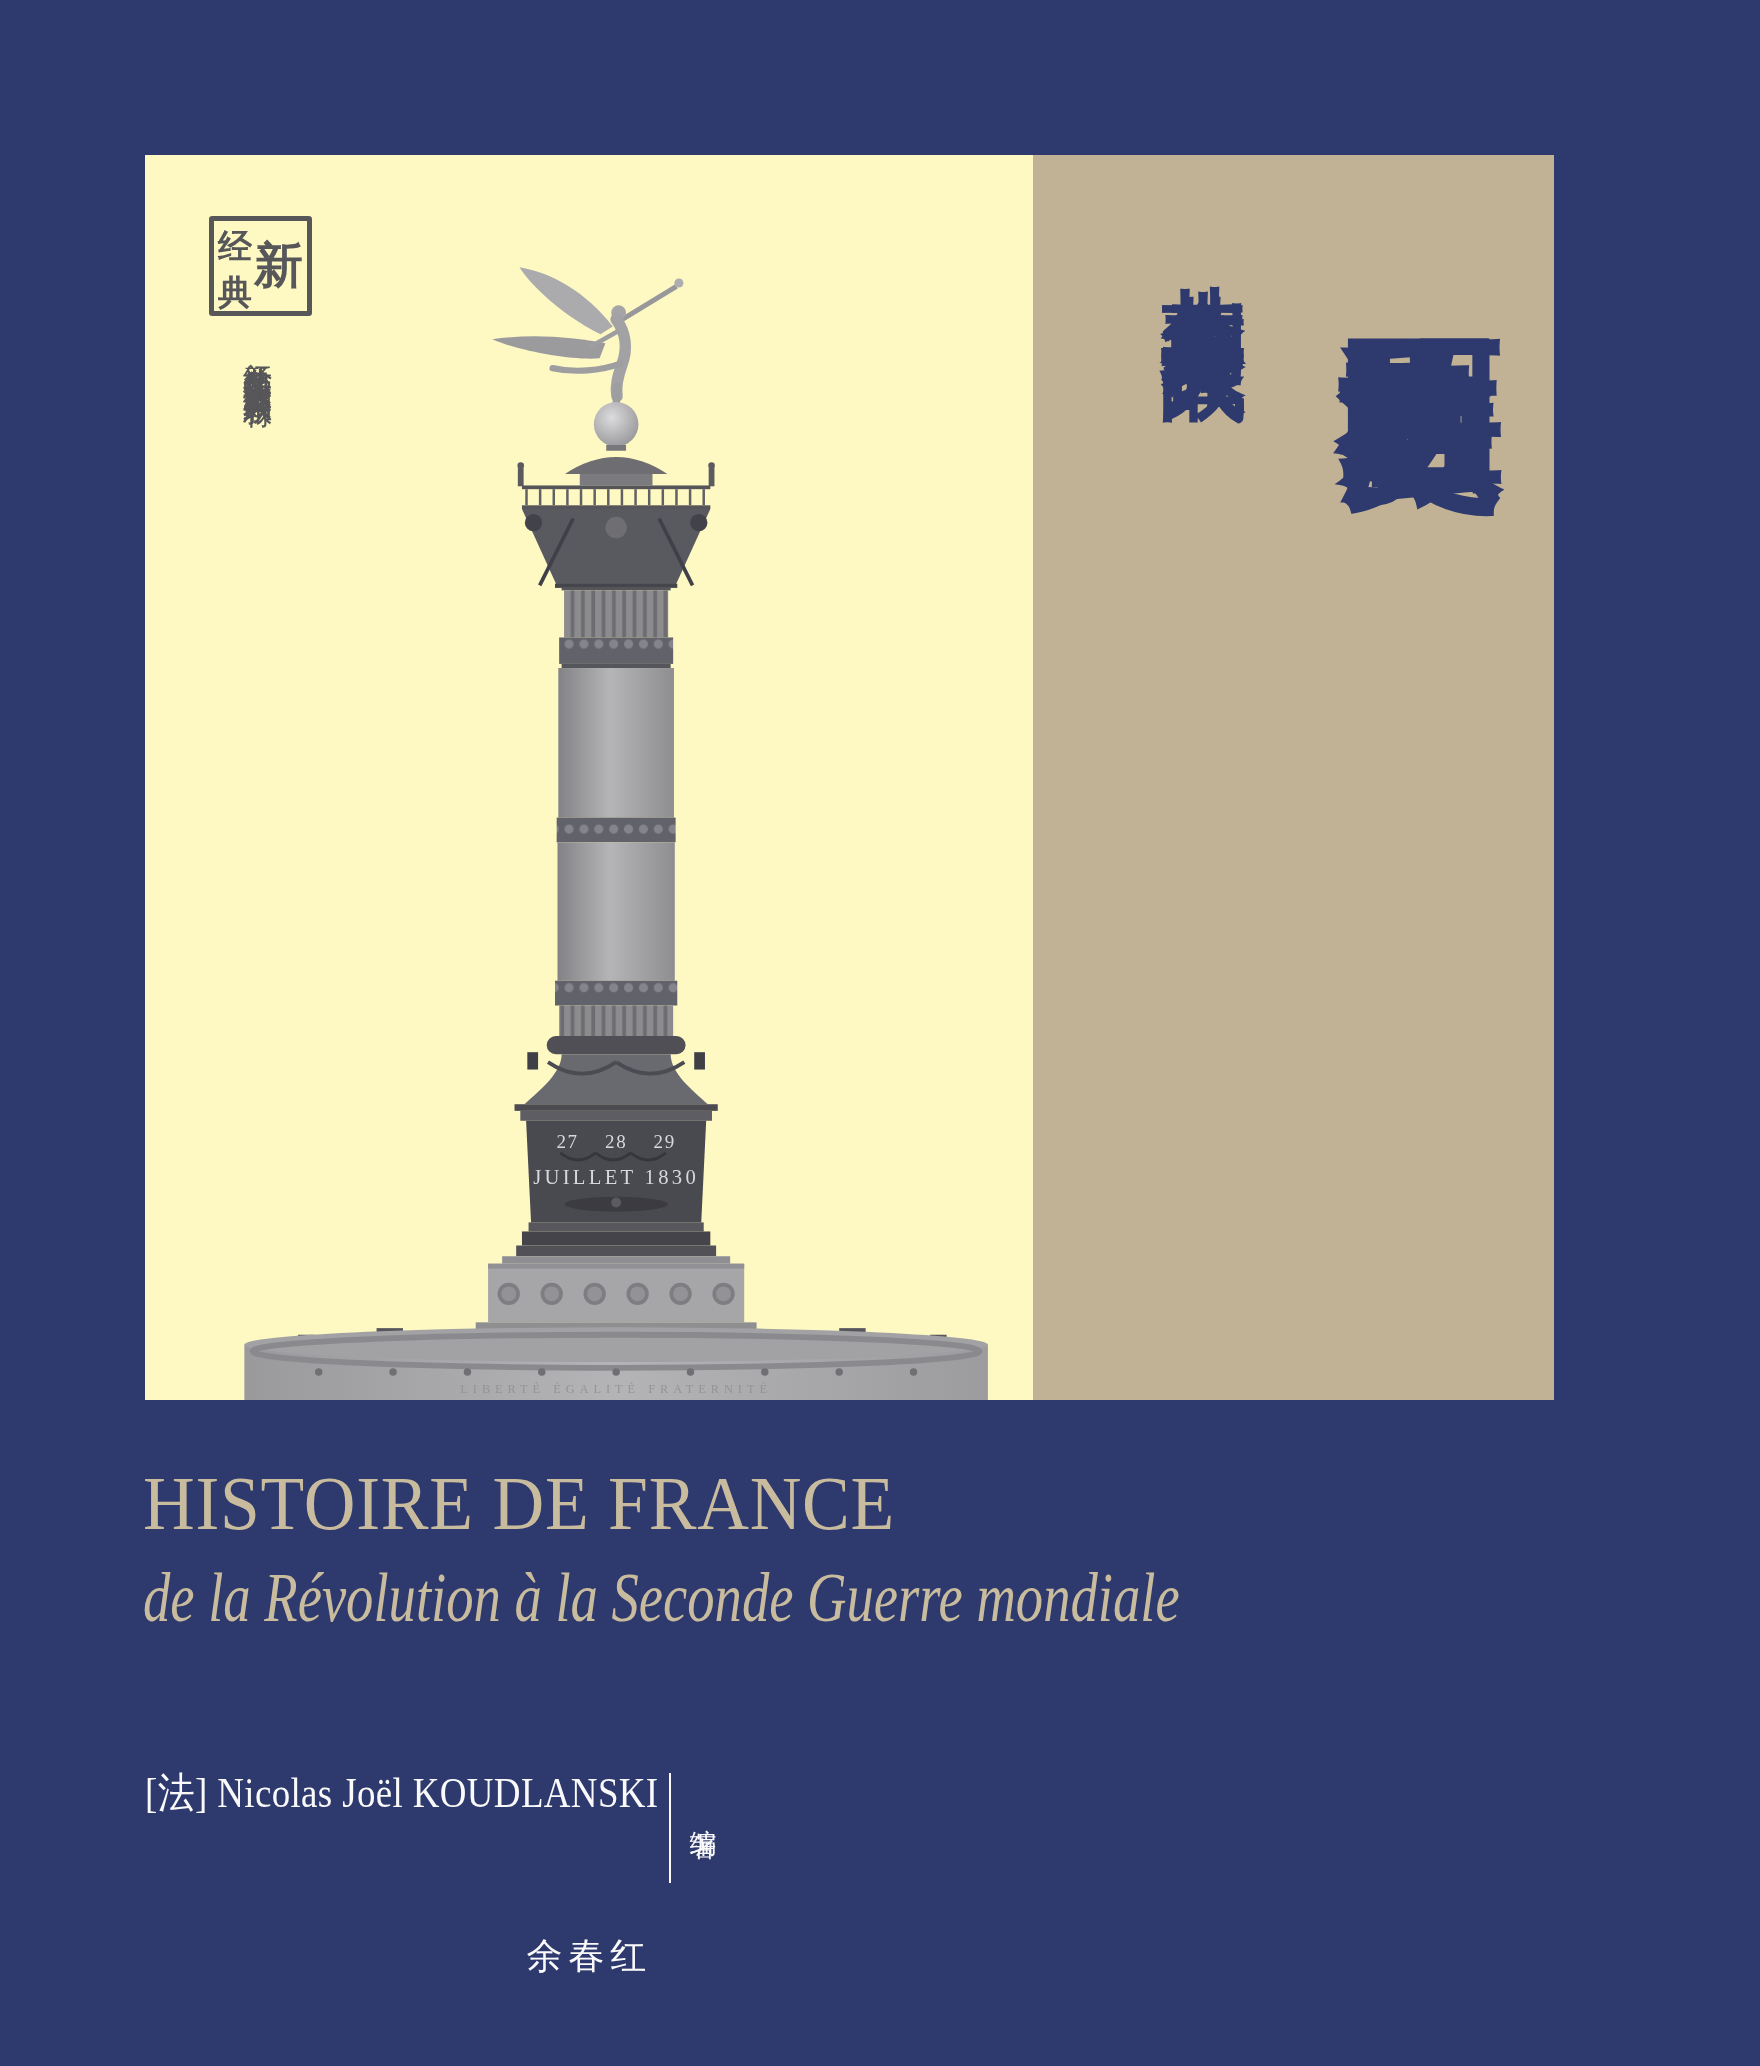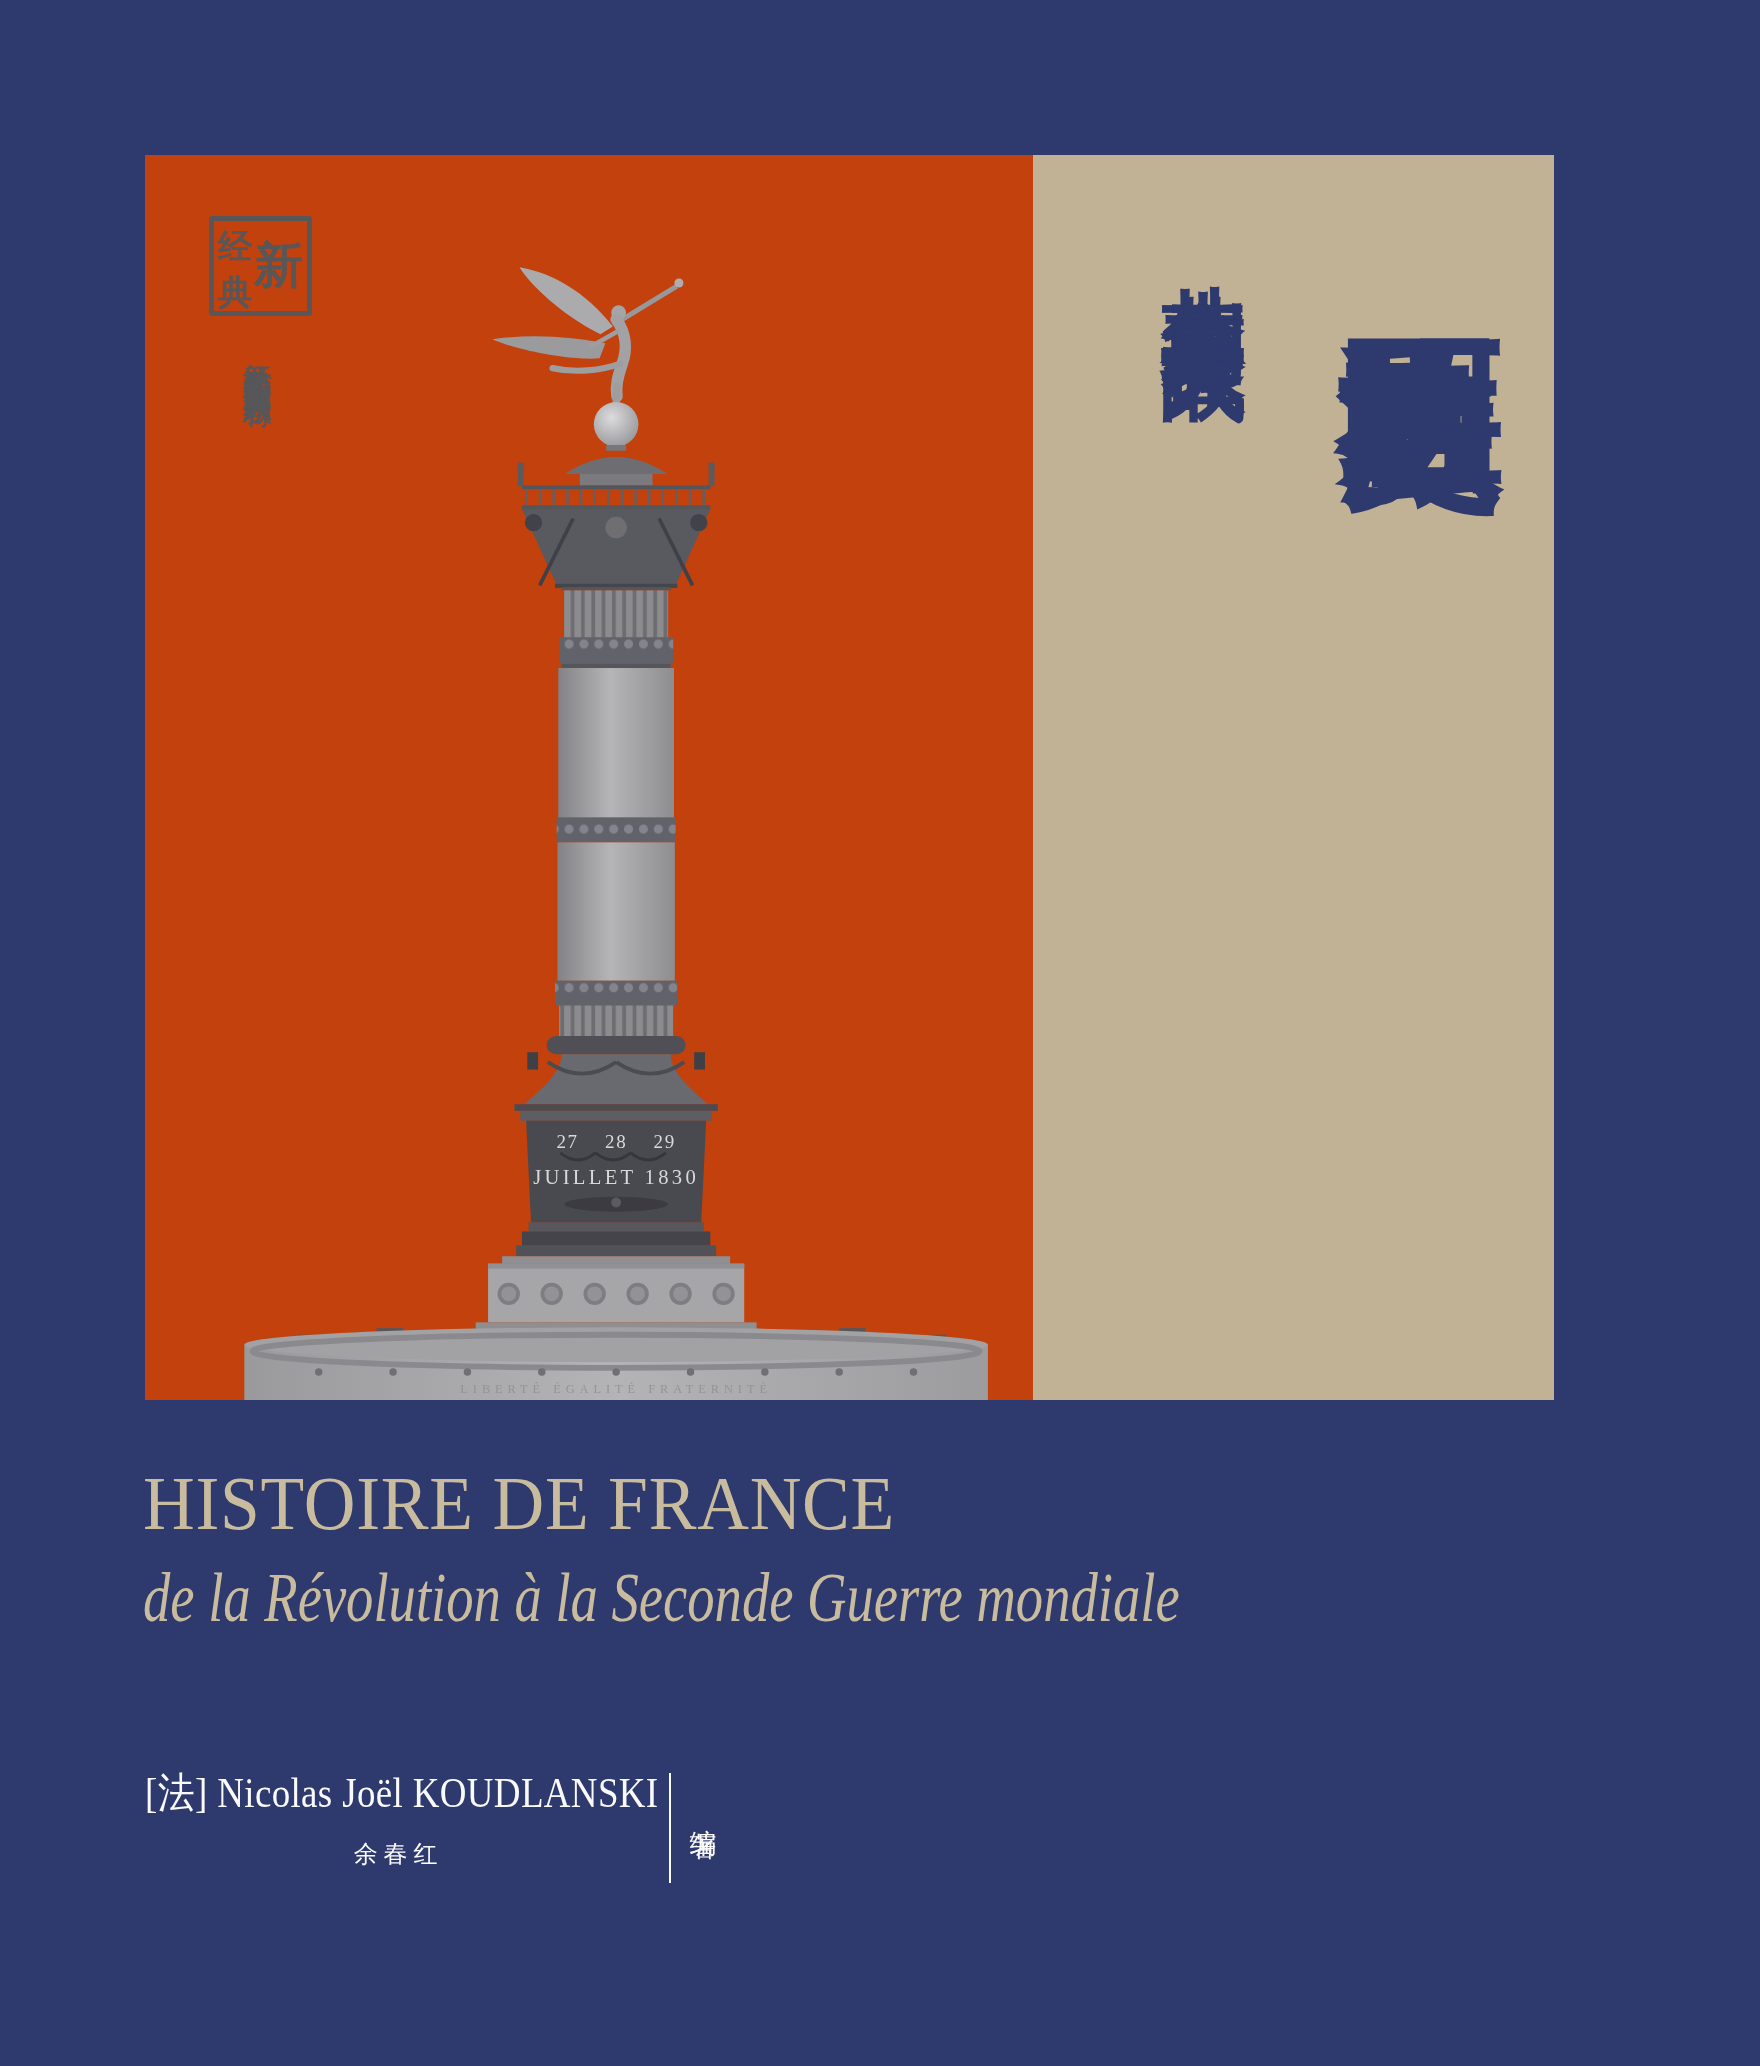--- a/index.html
+++ b/index.html
@@ -1,20 +1,20 @@
 <!DOCTYPE html>
 <html style="font-size:6.6px"><head>
 <meta charset="utf-8">
 <style>
   html,body{margin:0;padding:0;background:#2e3a6d;}
   .cover{position:relative;width:1761px;height:2551px;background:#2e3a6d;overflow:hidden;
          font-family:"Liberation Serif",serif;}
   .abs{position:absolute;}
   
-  .photo-panel{left:145px;top:155px;width:889px;height:1245px;background:#c2410c;}
+  .photo-panel{left:145px;top:155px;width:889px;height:1245px;background:#fef9c3;}
   .title-panel{left:1033px;top:155px;width:521px;height:1245px;background:#c1b296;}
   
   .v{writing-mode:vertical-rl;text-orientation:upright;line-height:1;}
   
   .seal{left:209px;top:216px;width:103px;height:100px;box-sizing:border-box;
         border:5.4px solid #57575a;border-radius:3.3px;display:flex;flex-direction:row;
         align-items:stretch;justify-content:space-between;padding:2.5px 4.1px;color:#57575a;}
   .seal .col-left{display:flex;flex-direction:column;justify-content:space-around;font-size:34px;font-weight:700;}
   .seal .col-right{display:flex;align-items:center;font-size:49px;font-weight:700;}
   
@@ -24,21 +24,21 @@
   .subtitle-v{left:1161px;top:216px;font-size:85px;letter-spacing:5px;color:#2e3a6d;font-weight:600;}
   .maintitle-v{left:1338px;top:207px;font-size:167px;letter-spacing:1.2px;color:#2e3a6d;font-weight:600;}
   
   .fr-title{left:143px;top:1459px;font-size:77px;letter-spacing:0.8px;color:#c9bc9e;
             transform:scaleX(.93);transform-origin:left top;white-space:nowrap;}
   .fr-sub{left:143px;top:1558px;font-size:70px;font-style:italic;color:#c9bc9e;
           transform:scaleX(.78);transform-origin:left top;white-space:nowrap;}
   
   .author-line1{left:145px;top:1765px;font-size:42px;color:#fafafa;letter-spacing:0.4px;
                 transform:scaleX(.88);transform-origin:left top;white-space:nowrap;}
-  .author-line2{left:145px;top:1838px;width:507px;text-align:center;font-size:24px;
+  .author-line2{left:145px;top:1932px;width:507px;text-align:right;font-size:36px;
                 letter-spacing:5.8px;color:#fafafa;}
   .author-divider{left:669px;top:1773px;width:2.1px;height:110px;background:#fafafa;}
   .author-role{left:689px;top:1807px;font-size:27px;letter-spacing:3.3px;color:#fafafa;}
   svg text{font-family:"Liberation Serif",serif;}
 </style>
 </head>
 <body>
 
 <div class="cover">
 

